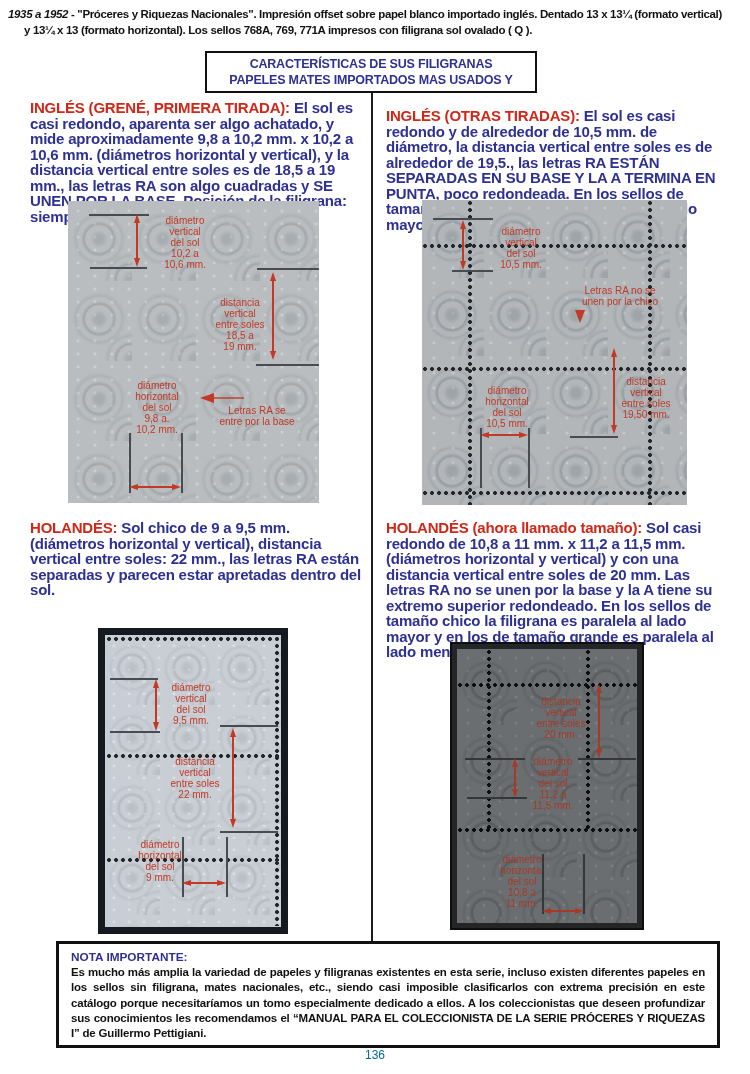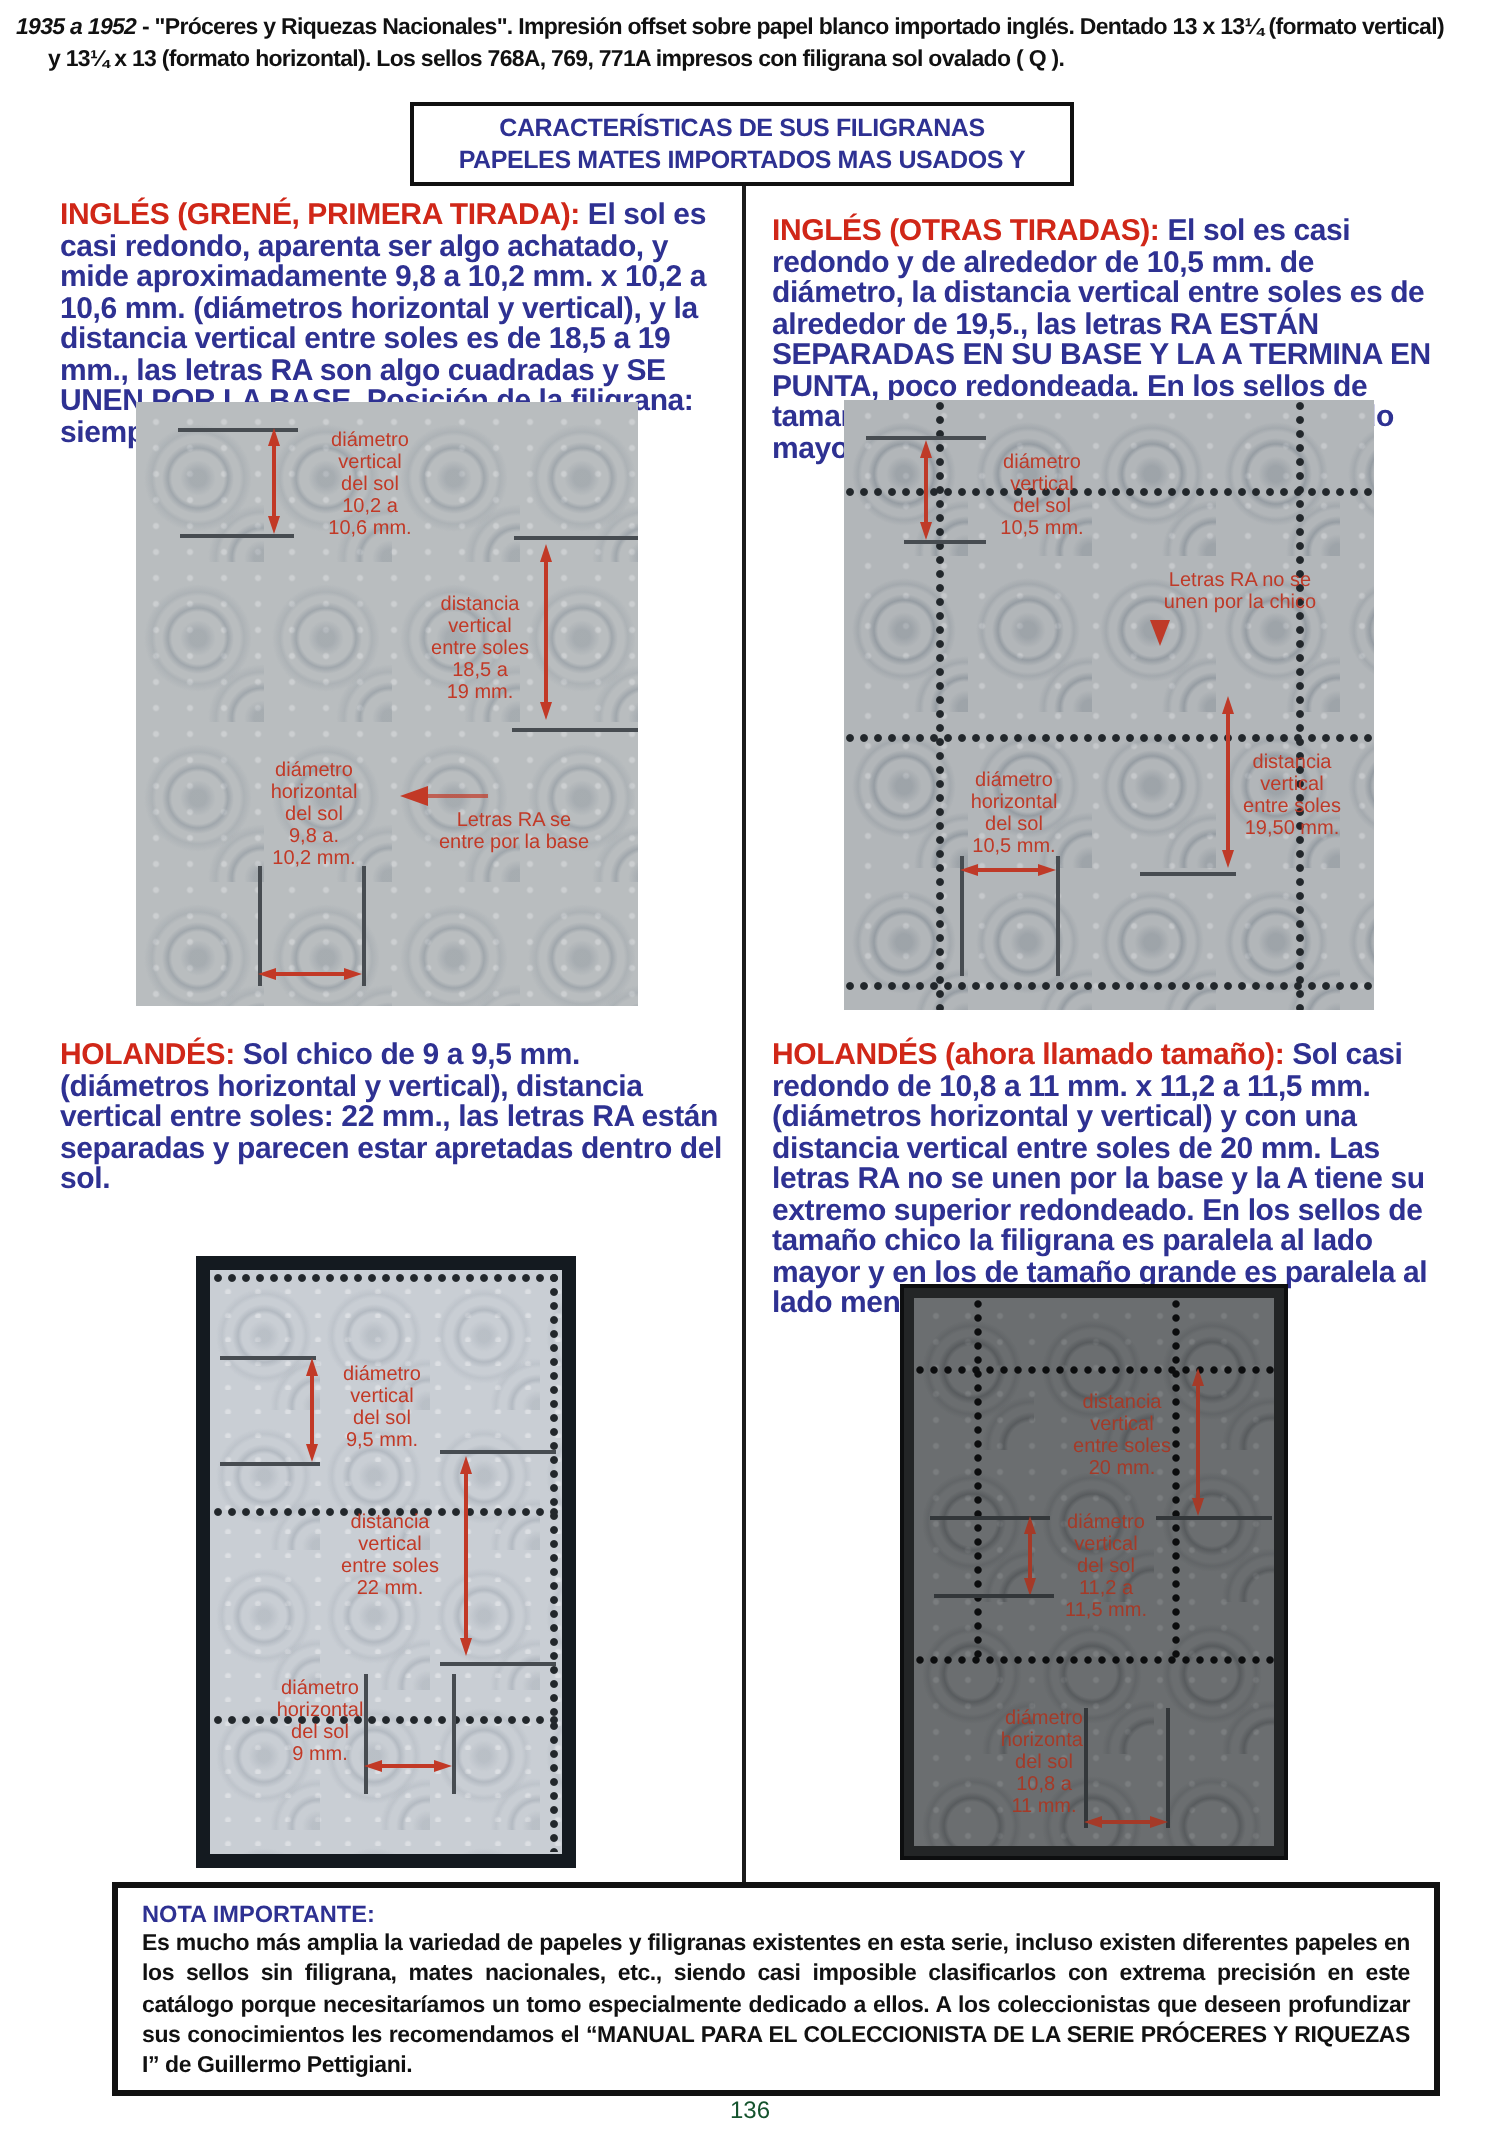--- a/index.html
+++ b/index.html
@@ -168,21 +168,21 @@
   .fig4 .ah1{left:98px;top:266px;width:26px;}
   .fig4 .mline-h,.fig4 .mline-v{background:#33373a;}
 
   
   .note-box{position:absolute;left:43px;top:941px;width:658px;height:95px;border:3px solid #111;
             box-sizing:content-box;padding:6px 12px 0 12px;width:634px;margin-left:13px;}
   .note-heading{color:#2e3192;font-weight:bold;font-size:11.8px;line-height:15px;}
   .note-body{color:#111;font-weight:bold;font-size:11.5px;line-height:15.3px;text-align:justify;
              letter-spacing:-0.2px;}
 
-  .page-number{position:absolute;left:0;top:1048px;width:750px;text-align:center;color:#14532d;
+  .page-number{position:absolute;left:0;top:1048px;width:750px;text-align:center;color:#0369a1;
                font-size:12px;}
 </style>
 </head>
 <body>
 
 <div class="page">
 
   <div class="hdr">
     <div class="hdr-line1"><span class="hdr-period">1935 a 1952</span> <span>- "Próceres y Riquezas Nacionales". Impresión offset sobre papel blanco importado inglés. Dentado 13 x 13¼ (formato vertical)</span></div>
     <div class="hdr-line2">y 13¼  x 13 (formato horizontal). Los sellos 768A, 769, 771A impresos con filigrana sol ovalado ( Q ).</div>

